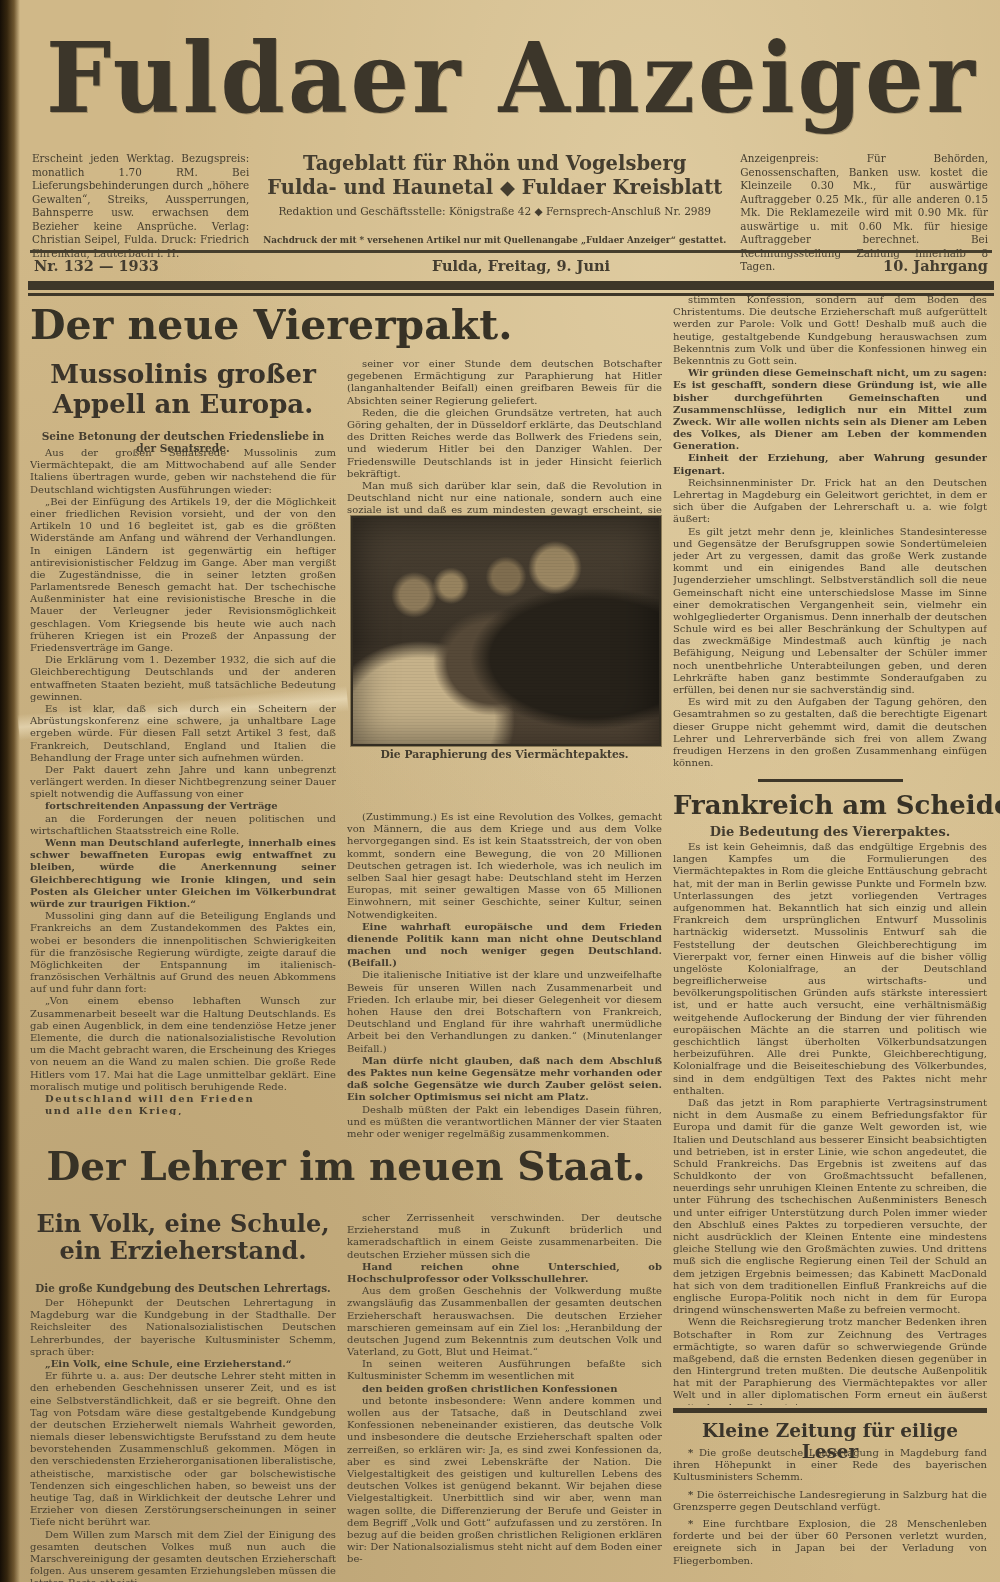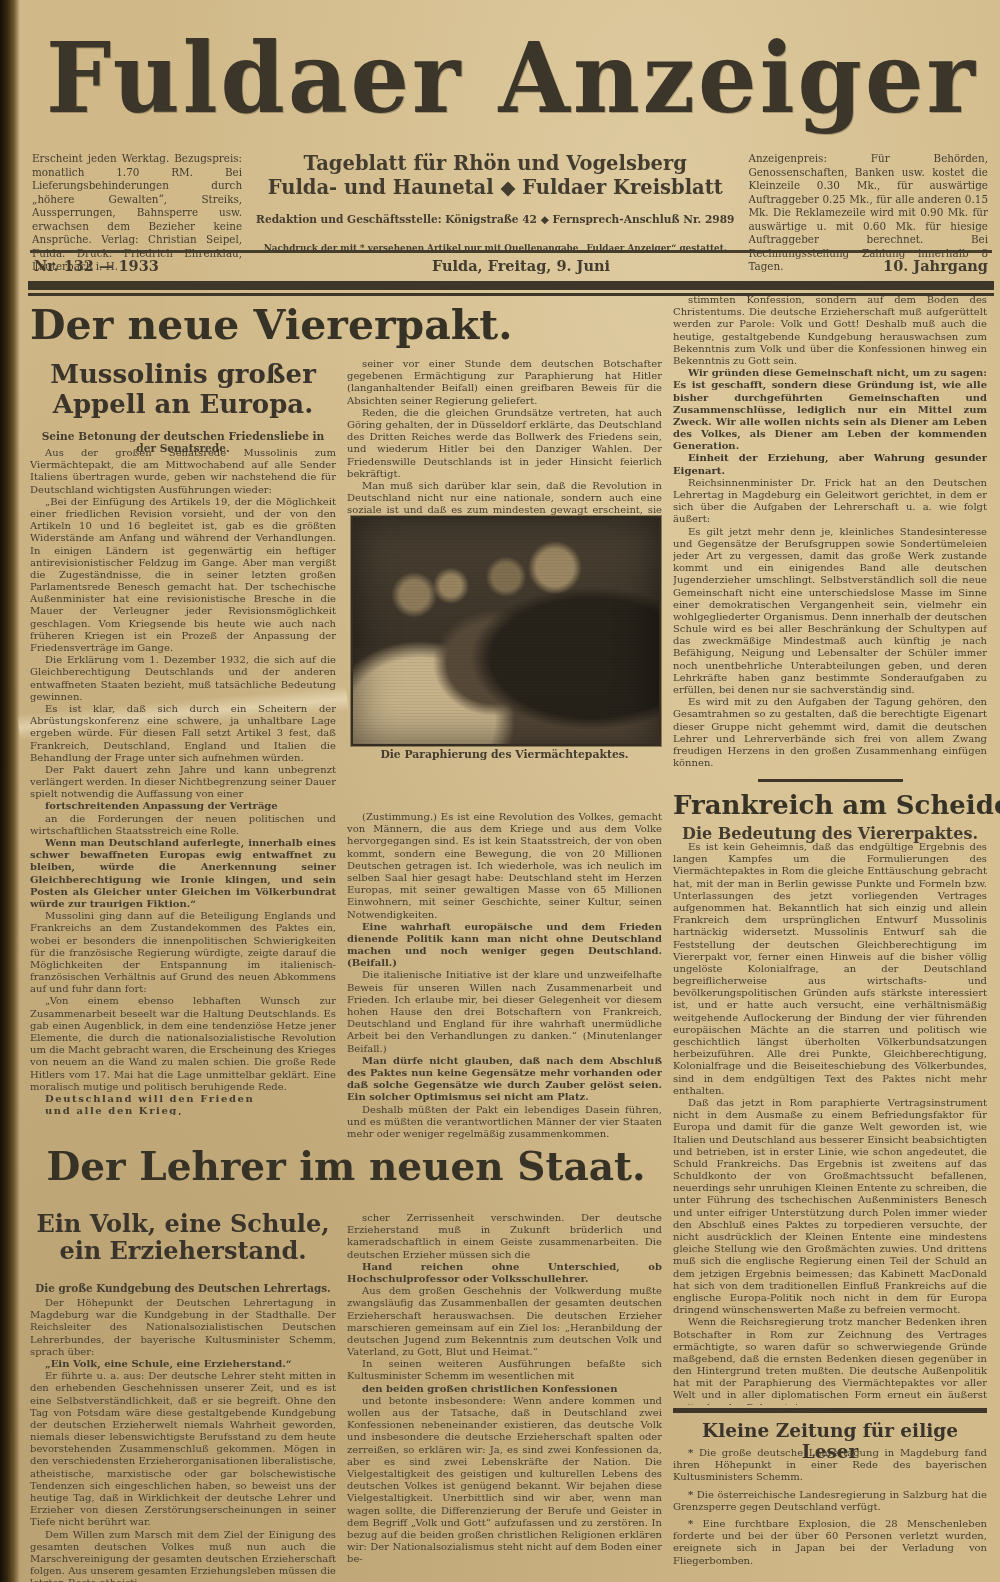--- a/index.html
+++ b/index.html
@@ -20,21 +20,21 @@
   .masthead{position:absolute;left:34px;right:10px;top:4px;height:142px;
     text-align:center;font-weight:bold;font-size:92px;line-height:148px;
     color:#3c362a;letter-spacing:3px;transform:scaleY(1.06);
     text-shadow:1px 1px 0 rgba(50,40,20,.28);white-space:nowrap;}
 
   .header-row{position:absolute;left:32px;right:12px;top:152px;display:flex;gap:14px;}
   .hleft{width:242px;font-size:10.4px;line-height:1.3;text-align:justify;}
   .hright{width:276px;font-size:10.4px;line-height:1.3;text-align:justify;}
   .hcenter{flex:1;text-align:center;}
   .hc1,.hc2{font-size:19.5px;font-weight:bold;line-height:1.25;white-space:nowrap;}
-  .hc3{font-size:10.6px;font-weight:bold;margin-top:12px;white-space:nowrap;}
+  .hc3{font-size:10.6px;font-weight:normal;margin-top:4px;white-space:nowrap;}
   .hc4{font-size:8.8px;font-weight:bold;margin-top:18px;white-space:nowrap;}
 
   .dl-rule{position:absolute;left:30px;right:8px;top:250px;height:3px;background:#453e2d;}
   .dateline{position:absolute;left:34px;right:12px;top:257px;display:flex;
     justify-content:space-between;align-items:baseline;font-size:14.5px;font-weight:bold;}
   .band1{position:absolute;left:28px;right:6px;top:281px;height:9px;background:#3e3729;}
   .band2{position:absolute;left:28px;right:6px;top:293px;height:2.5px;background:#3e3729;}
 
   
   .h1{position:absolute;left:30px;width:632px;top:301px;
@@ -83,21 +83,21 @@
     box-shadow:inset 0 0 40px rgba(0,0,0,.55);}
   .caption{position:absolute;left:347px;width:315px;top:748px;}
   .cap-title{font-size:10.8px;font-weight:bold;text-align:center;}
   .cap-text{font-size:10.2px;line-height:1.2;text-align:justify;margin-top:2px;}
 
   
   .div3{position:absolute;left:758px;width:145px;top:779px;height:3px;background:#3e3729;}
   .h3{position:absolute;left:673px;width:314px;top:790px;text-align:center;
     font-size:26px;font-weight:bold;color:#373226;white-space:nowrap;}
   .sub3b{position:absolute;left:673px;width:314px;top:824px;text-align:center;
-    font-size:16px;font-weight:bold;}
+    font-size:13px;font-weight:bold;}
   .band3{position:absolute;left:673px;width:314px;top:1408px;height:5px;background:#3e3729;}
   .kz-h{position:absolute;left:673px;width:314px;top:1420px;text-align:center;
     font-size:18.5px;font-weight:bold;color:#3a342a;}
   .kz{position:absolute;left:673px;width:314px;top:1447px;}
   .kz-item{margin-bottom:5px;}
   .star{font-weight:bold;}
 </style>
 </head>
 <body>
 

